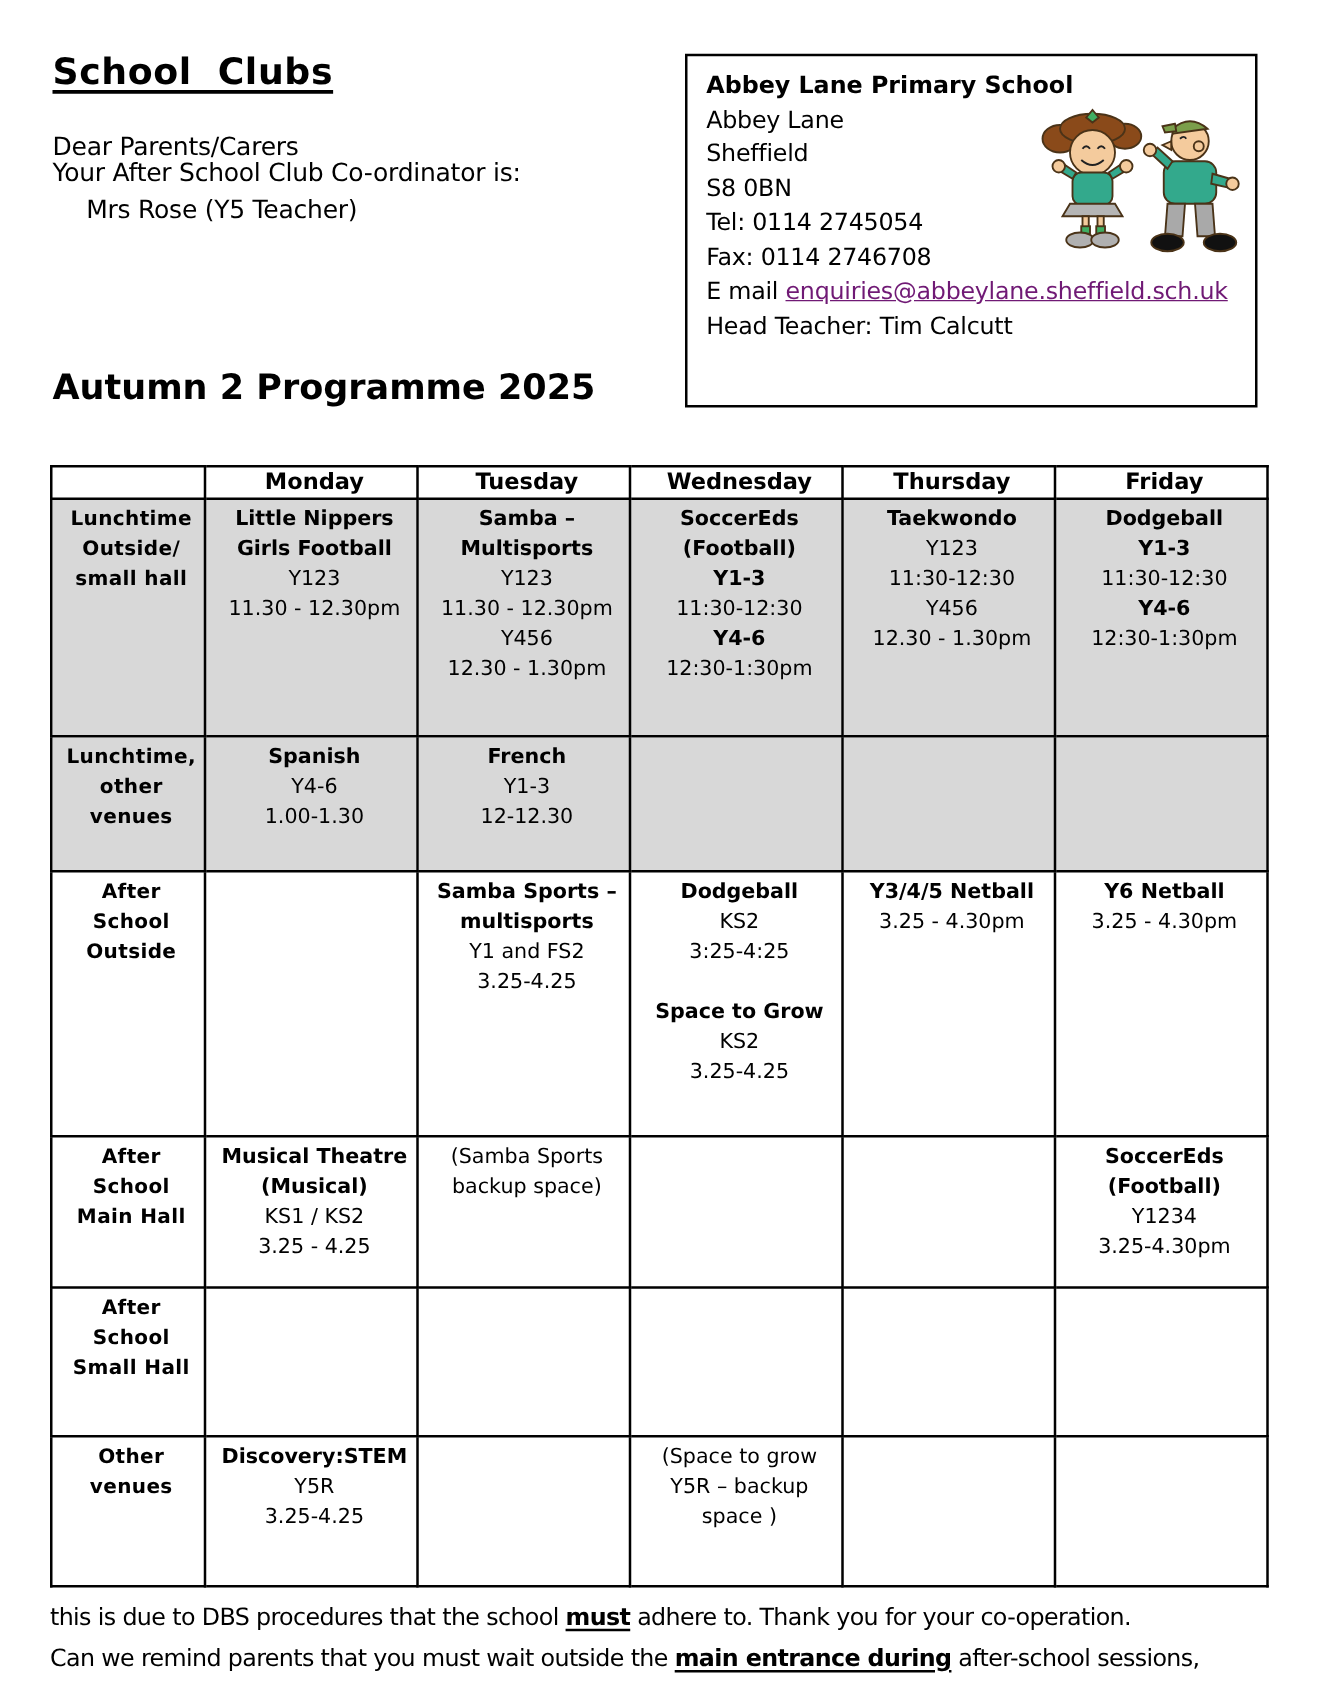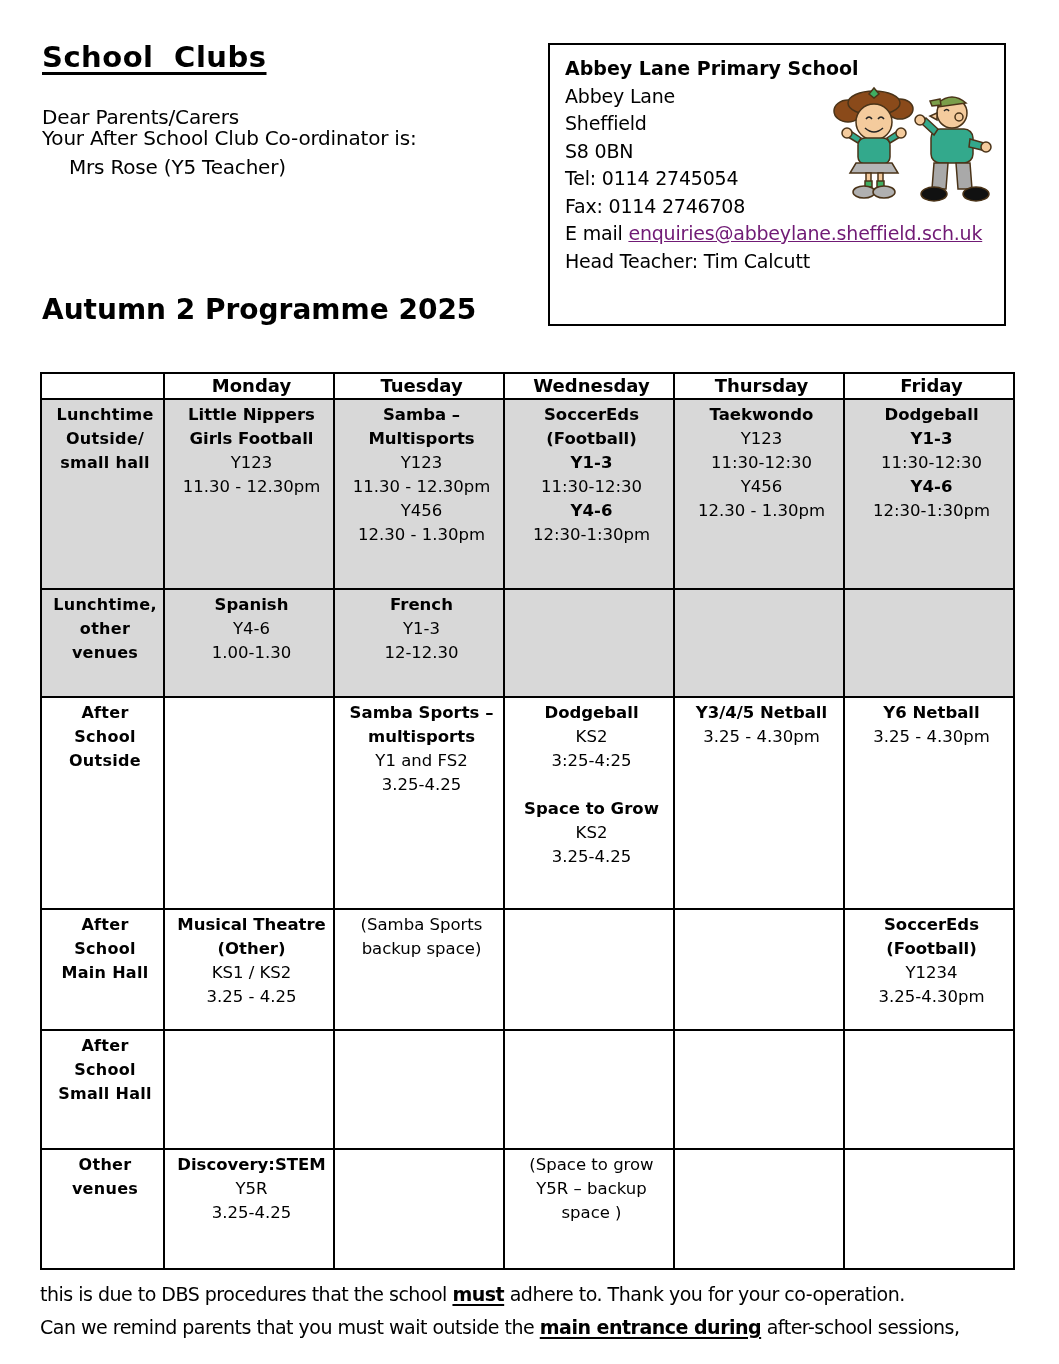--- a/index.html
+++ b/index.html
@@ -249,21 +249,21 @@
           </td>
         </tr>
         <tr>
           <td class="rowhead">
             <div class="cl b">After</div>
             <div class="cl b">School</div>
             <div class="cl b">Main Hall</div>
           </td>
           <td>
             <div class="cl b">Musical Theatre</div>
-            <div class="cl b">(Other)</div>
+            <div class="cl b">(Musical)</div>
             <div class="cl">KS1 / KS2</div>
             <div class="cl">3.25 - 4.25</div>
           </td>
           <td>
             <div class="cl">(Samba Sports</div>
             <div class="cl">backup space)</div>
           </td>
           <td></td>
           <td></td>
           <td>

